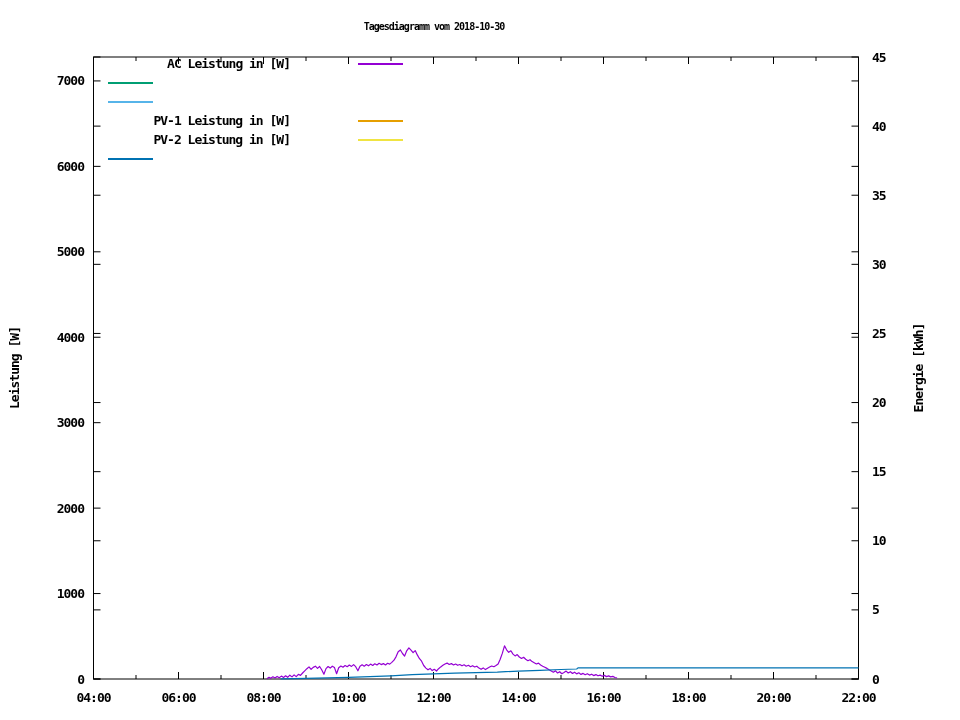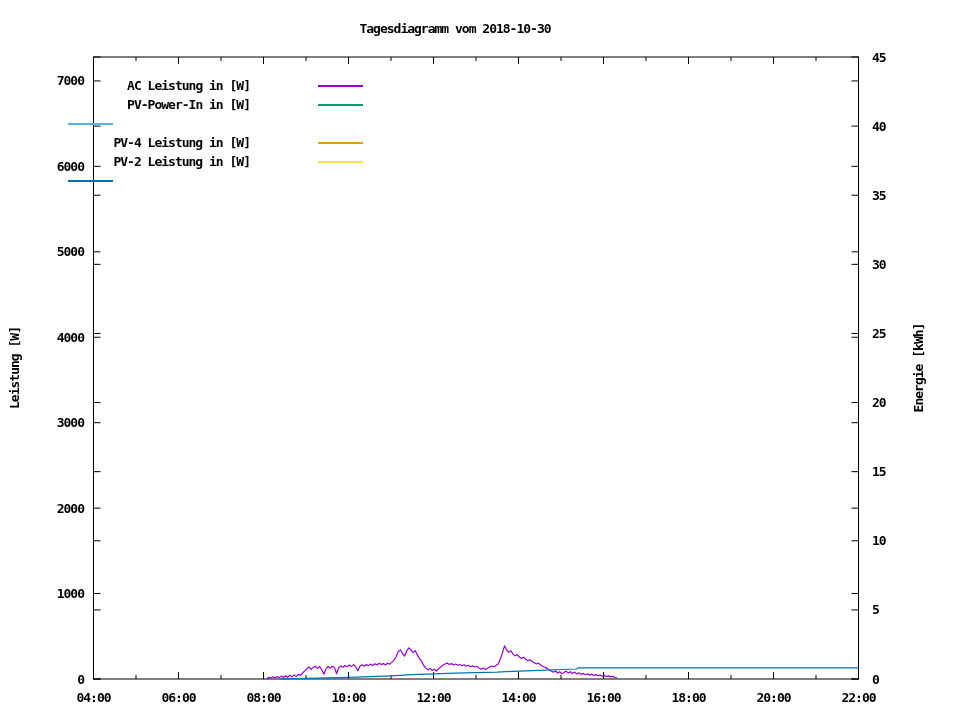--- a/index.html
+++ b/index.html
@@ -2,29 +2,29 @@
 <html><head>
 <meta charset="utf-8">
 <style>
   html,body{margin:0;padding:0;background:#fff;}
   .canvas{
     position:relative;width:960px;height:720px;background:#ffffff;overflow:hidden;
     font-family:"DejaVu Sans Mono",monospace;color:#000;
   }
   .chart-title{
     position:absolute;top:21px;left:0;width:868px;text-align:center;
-    font-size:13px;font-weight:bold;letter-spacing:-1px;white-space:pre;margin-left:21px;
+    font-size:10px;font-weight:bold;letter-spacing:-1px;white-space:pre;
   }
   .axis-title{
     position:absolute;font-size:13px;font-weight:bold;letter-spacing:-1px;
     white-space:nowrap;transform:translate(-50%,-50%) rotate(-90deg);
   }
   .axis-title.left{left:14px;top:368px;}
   .axis-title.right{left:918px;top:368px;}
-  .legend{position:absolute;left:0;top:76px;}
+  .legend{position:absolute;left:0;top:54px;padding-left:40px;}
   .legend-row{height:19px;display:flex;align-items:center;}
   .legend-label{
     display:inline-block;width:250px;text-align:right;
     font-size:13px;font-weight:bold;letter-spacing:-1px;white-space:pre;
   }
   .legend-line{display:inline-block;width:45px;height:2px;margin-left:68px;background:#000;}
   #plot-layer{position:absolute;left:0;top:0;width:960px;height:720px;}
   .tick-label{font-family:"DejaVu Sans Mono",monospace;font-size:13px;font-weight:bold;letter-spacing:-1px;fill:#000;}
 </style>
 </head>
@@ -144,28 +144,27 @@
         <polyline points="266.9,678.7 269.0,677.3 270.7,678.3 272.9,676.8 275.0,678.0 277.1,676.4 279.2,677.8 281.4,676.1 283.5,677.5 285.6,675.8 287.7,677.3 289.8,675.2 292.0,676.9 294.1,674.9 296.2,676.6 298.4,674.3 300.5,675.4 302.6,673.0 304.7,670.9 306.9,668.7 309.0,666.9 311.1,669.3 313.2,667.4 315.4,666.2 317.5,668.4 319.6,666.5 321.7,669.8 323.9,674.2 326.0,668.6 328.1,666.5 330.2,668.1 332.3,666.2 334.5,667.6 336.6,673.7 338.7,667.7 340.9,666.0 343.0,667.2 345.1,665.5 347.2,666.7 349.3,665.0 351.5,666.4 353.6,664.6 355.7,666.7 357.9,670.8 360.0,666.2 362.1,664.8 364.2,666.2 366.4,664.5 368.5,665.8 370.6,664.1 372.7,665.5 374.8,663.8 377.0,665.0 379.1,663.3 381.2,664.6 383.4,663.6 385.5,665.0 387.6,663.3 389.7,664.1 391.8,662.4 394.0,660.2 396.1,656.6 398.2,651.8 400.4,650.0 402.5,653.5 404.6,656.1 406.7,650.8 408.9,647.9 411.0,650.1 413.1,652.7 415.2,650.6 417.3,654.9 419.5,658.7 421.6,661.2 423.7,665.5 425.9,668.1 428.0,669.8 430.1,668.4 432.2,670.6 434.3,669.3 436.5,671.0 438.6,668.7 440.7,666.9 442.9,665.3 445.0,664.0 447.1,663.1 449.2,664.5 451.4,663.6 453.5,665.0 455.6,664.0 457.7,665.3 459.8,664.5 462.0,665.8 464.1,664.8 466.2,666.2 468.4,665.3 470.5,666.7 472.6,665.7 474.7,667.0 476.8,666.2 479.0,668.1 481.1,669.3 483.2,667.9 485.4,669.6 487.5,668.2 489.6,667.0 491.7,666.0 493.9,666.7 496.0,665.5 498.1,664.0 500.2,659.2 502.3,653.4 504.5,645.8 506.6,649.8 508.7,652.3 510.9,650.8 513.0,654.1 515.1,655.9 517.2,654.6 519.3,657.0 521.5,658.5 523.6,657.3 525.7,659.3 527.9,660.7 530.0,659.7 532.1,661.6 534.2,662.8 536.4,664.0 538.5,663.1 540.6,665.0 542.7,666.2 544.8,667.2 547.0,668.4 549.1,669.8 551.2,671.0 553.4,672.2 555.5,670.8 557.6,673.0 559.7,671.7 561.8,673.7 564.0,672.5 566.1,671.1 568.2,673.0 570.4,671.7 572.5,673.5 574.6,672.2 576.7,673.9 578.8,672.8 581.0,674.4 583.1,673.4 585.2,674.7 587.3,673.7 589.5,675.1 591.6,674.2 593.7,675.6 595.9,674.6 598.0,675.8 600.1,675.1 602.2,676.3 604.3,675.4 606.5,676.6 608.6,675.9 610.7,676.9 612.8,676.4 615.0,677.5 617.1,678.0" fill="none" stroke="#9400d3" stroke-width="1.2" stroke-linejoin="round"></polyline>
         <polyline points="280.5,678.9 306.0,678.4 327.3,677.9 348.5,677.3 369.8,676.7 391.0,675.8 412.3,674.7 433.5,673.9 454.8,673.2 476.0,672.6 497.3,672.1 505.7,671.7 518.5,671.1 539.8,670.3 561.0,669.5 576.7,669.0 578.0,667.9 603.5,667.9 858.5,667.9" fill="none" stroke="#0072b2" stroke-width="1.2" stroke-linejoin="round"></polyline>
       </svg></div>
 
   <div class="legend">
     <div class="legend-row">
       <span class="legend-label">AC Leistung in [W]</span>
       <span class="legend-line" style="background: rgb(148, 0, 211);"></span>
     </div>
     <div class="legend-row">
-      <span class="legend-label">PV-Power-In in [W]</span>
       <span class="legend-line" style="background: rgb(0, 158, 115);"></span>
     </div>
     <div class="legend-row">
       <span class="legend-line" style="background: rgb(86, 180, 233);"></span>
     </div>
     <div class="legend-row">
-      <span class="legend-label">PV-4 Leistung in [W]</span>
+      <span class="legend-label">PV-1 Leistung in [W]</span>
       <span class="legend-line" style="background: rgb(230, 159, 0);"></span>
     </div>
     <div class="legend-row">
       <span class="legend-label">PV-2 Leistung in [W]</span>
       <span class="legend-line" style="background: rgb(240, 228, 66);"></span>
     </div>
     <div class="legend-row">
       <span class="legend-line" style="background: rgb(0, 114, 178);"></span>
     </div>
   </div>

